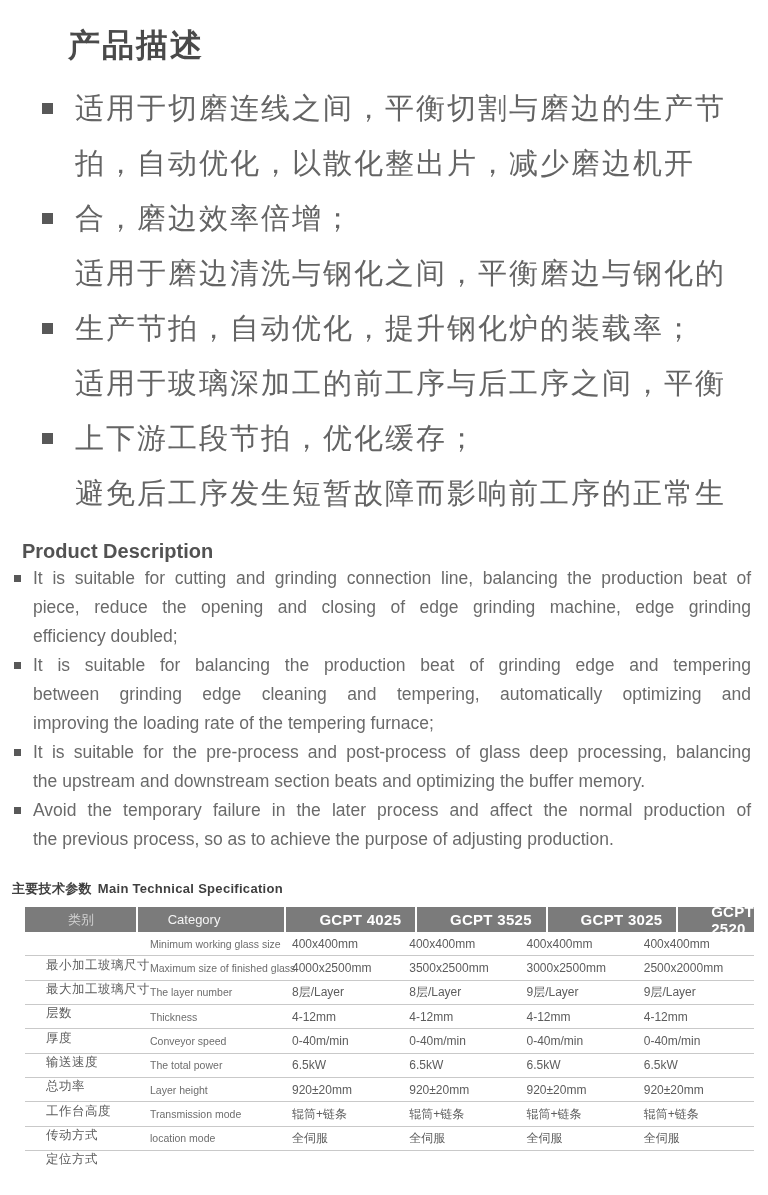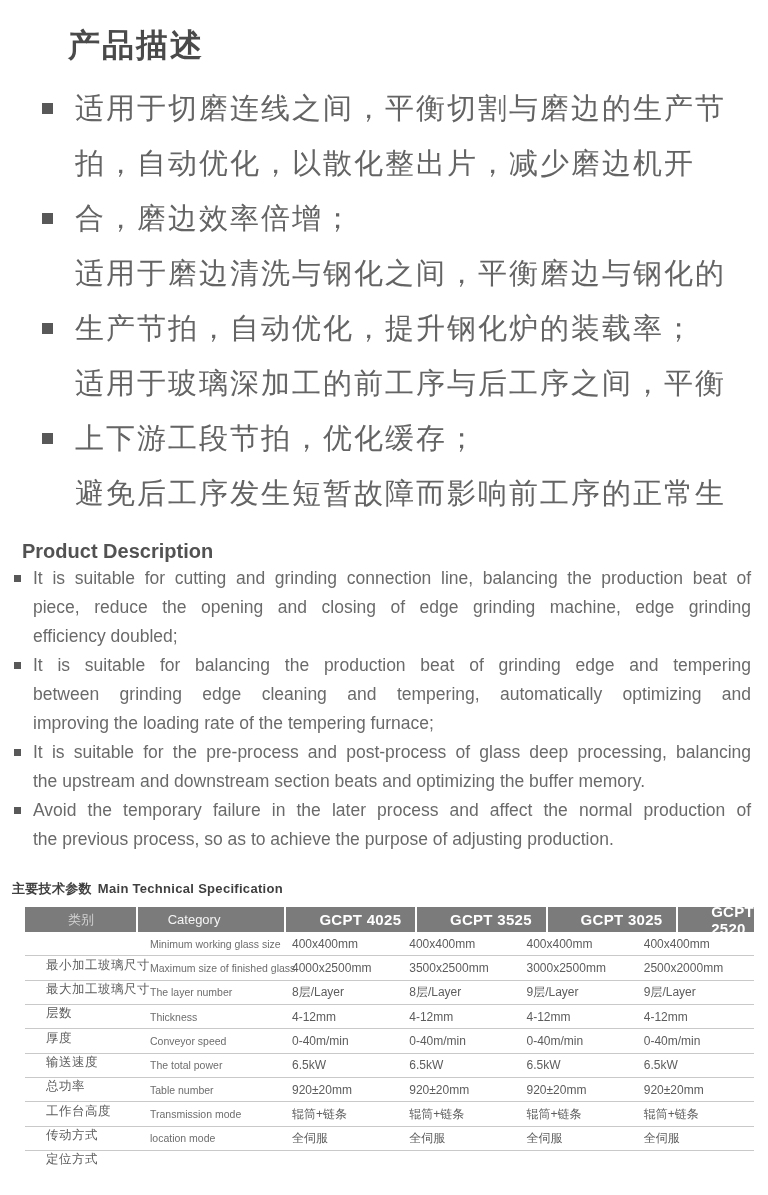--- a/index.html
+++ b/index.html
@@ -152,21 +152,21 @@
       <div class="trow">
         <div class="td td-zh">总功率</div>
         <div class="td td-en">The total power</div>
         <div class="td td-val">6.5kW</div>
         <div class="td td-val">6.5kW</div>
         <div class="td td-val">6.5kW</div>
         <div class="td td-val">6.5kW</div>
       </div>
       <div class="trow">
         <div class="td td-zh">工作台高度</div>
-        <div class="td td-en">Table number</div>
+        <div class="td td-en">Layer height</div>
         <div class="td td-val">920±20mm</div>
         <div class="td td-val">920±20mm</div>
         <div class="td td-val">920±20mm</div>
         <div class="td td-val">920±20mm</div>
       </div>
       <div class="trow">
         <div class="td td-zh">传动方式</div>
         <div class="td td-en">Transmission mode</div>
         <div class="td td-val">辊筒+链条</div>
         <div class="td td-val">辊筒+链条</div>

